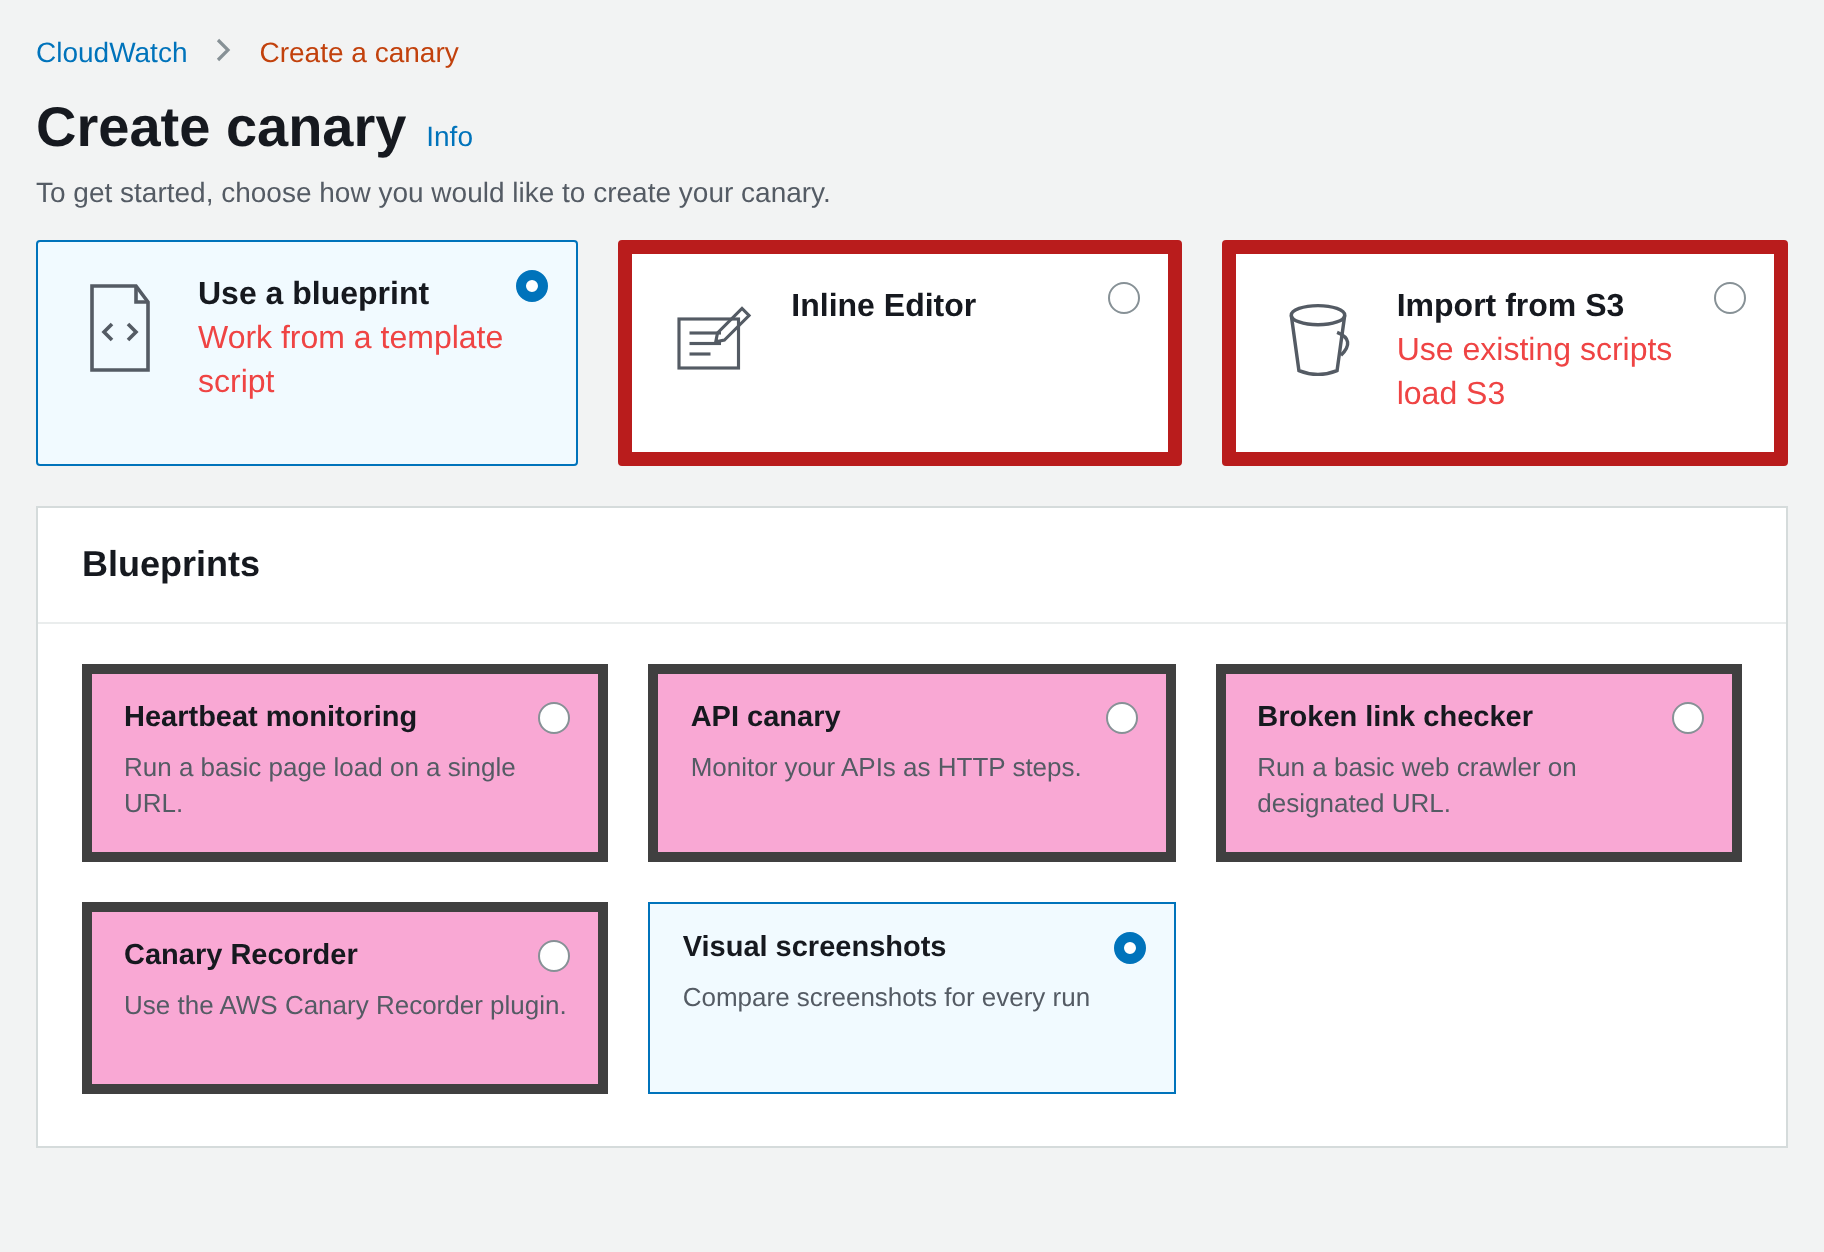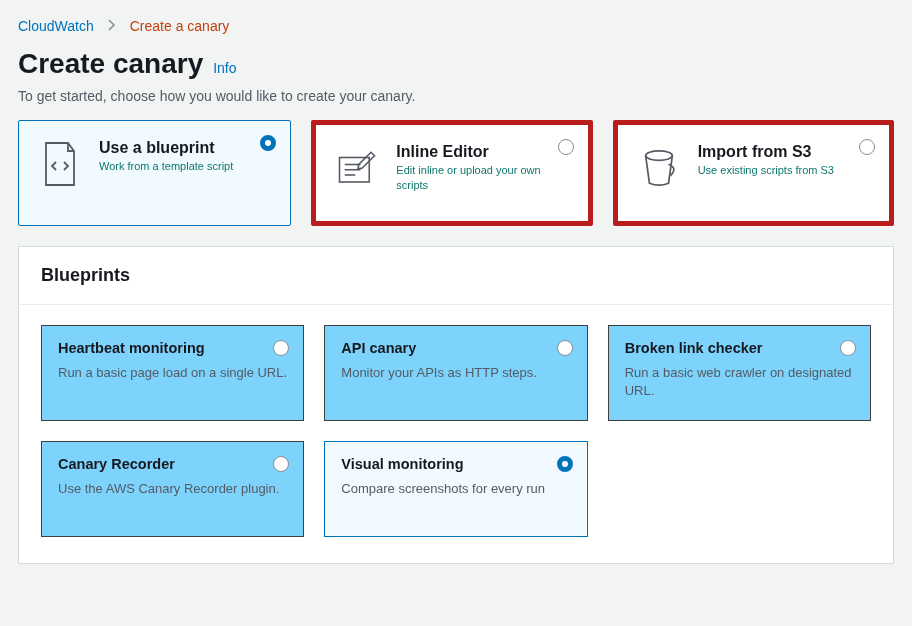--- a/index.html
+++ b/index.html
@@ -40,21 +40,21 @@
     margin: 4px 0 16px 0;
   }
   .tile-row {
     display: flex;
     gap: 20px;
     margin-bottom: 20px;
   }
   .tile {
     flex: 1 1 0;
     background: #fff;
-    border: 5px solid #b91c1c;
+    border: 7px solid #b91c1c;
     border-radius: 2px;
     padding: 18px 20px 18px 20px;
     position: relative;
     display: flex;
     gap: 18px;
     align-items: flex-start;
     cursor: pointer;
     min-height: 106px;
   }
   .tile.selected {
@@ -75,21 +75,21 @@
   }
   .tile-icon {
     width: 42px; height: 42px;
     flex: 0 0 42px;
     display:flex; align-items:center; justify-content:center;
     color:#545b64;
     margin-top:4px;
   }
   .tile-text { flex: 1; }
   .tile-title { font-size: 16px; font-weight: 700; margin-bottom: 2px; }
-  .tile-desc  { font-size: 11px; color: #0f766e; line-height: 1.35; }
+  .tile-desc  { font-size: 16px; color: #ef4444; line-height: 1.35; }
 
   .panel {
     background: #fff;
     border: 1px solid #d5dbdb;
     border-radius: 0;
   }
   .panel-header {
     padding: 18px 22px;
     border-bottom: 1px solid #eaeded;
     font-size: 18px;
@@ -97,22 +97,22 @@
   }
   .panel-body {
     padding: 20px 22px 26px 22px;
   }
   .bp-grid {
     display: grid;
     grid-template-columns: repeat(3, 1fr);
     gap: 20px;
   }
   .bp-card {
-    background: #7dd3fc;
-    border: 1px solid #404040;
+    background: #f9a8d4;
+    border: 5px solid #404040;
     border-radius: 0;
     padding: 14px 16px 16px 16px;
     position: relative;
     cursor: pointer;
     min-height: 96px;
   }
   .bp-card.selected {
     border: 1px solid #0073bb;
     background: #f1faff;
   }
@@ -174,36 +174,35 @@
       <svg width="48" height="40" viewBox="0 0 48 40" fill="none" stroke="#545b64" stroke-width="1.8">
         <rect x="4" y="8" width="34" height="28"></rect>
         <line x1="10" y1="16" x2="28" y2="16"></line>
         <line x1="10" y1="22" x2="28" y2="22"></line>
         <line x1="10" y1="28" x2="22" y2="28"></line>
         <path d="M30 20 L44 6 L40 2 L26 16 L25 21 Z"></path>
       </svg>
     </span>
     <div class="tile-text">
       <div class="tile-title">Inline Editor</div>
-      <div class="tile-desc">Edit inline or upload your own scripts</div>
     </div>
   </div>
 
   <div class="tile">
     <span class="radio"></span>
     <span class="tile-icon">
       <svg width="44" height="44" viewBox="0 0 44 44" fill="none" stroke="#545b64" stroke-width="1.8">
         <ellipse cx="22" cy="9" rx="14" ry="5"></ellipse>
         <path d="M8 9 L12 38 Q22 42 32 38 L36 9"></path>
         <path d="M32 18 Q42 22 34 30"></path>
       </svg>
     </span>
     <div class="tile-text">
       <div class="tile-title">Import from S3</div>
-      <div class="tile-desc">Use existing scripts from S3</div>
+      <div class="tile-desc">Use existing scripts load S3</div>
     </div>
   </div>
 
 </div>
 
 <div class="panel">
   <div class="panel-header">Blueprints</div>
   <div class="panel-body">
     <div class="bp-grid">
 
@@ -227,19 +226,19 @@
 
       <div class="bp-card">
         <span class="radio"></span>
         <div class="bp-title">Canary Recorder</div>
         <div class="bp-desc">Use the AWS Canary Recorder plugin.</div>
       </div>
 
 
       <div class="bp-card selected">
         <span class="radio"></span>
-        <div class="bp-title">Visual monitoring</div>
+        <div class="bp-title">Visual screenshots</div>
         <div class="bp-desc">Compare screenshots for every run</div>
       </div>
 
     </div>
   </div>
 </div>
 
 </body></html>

